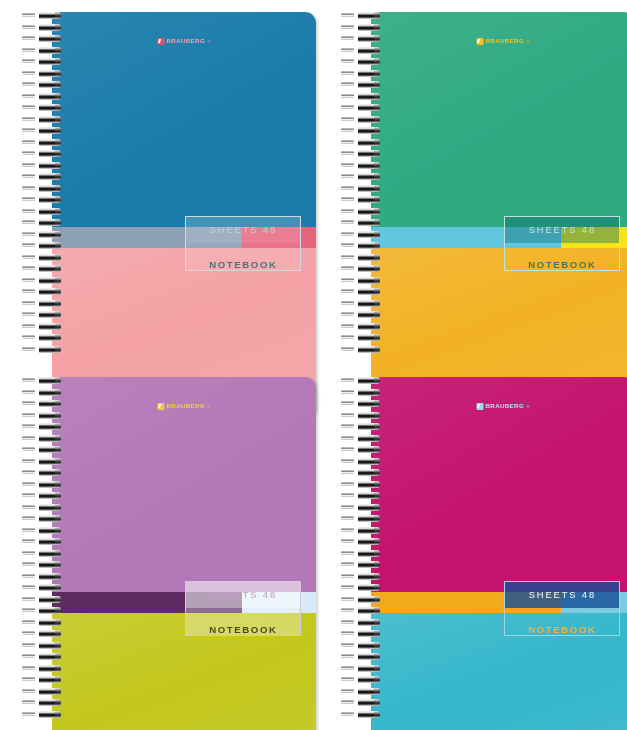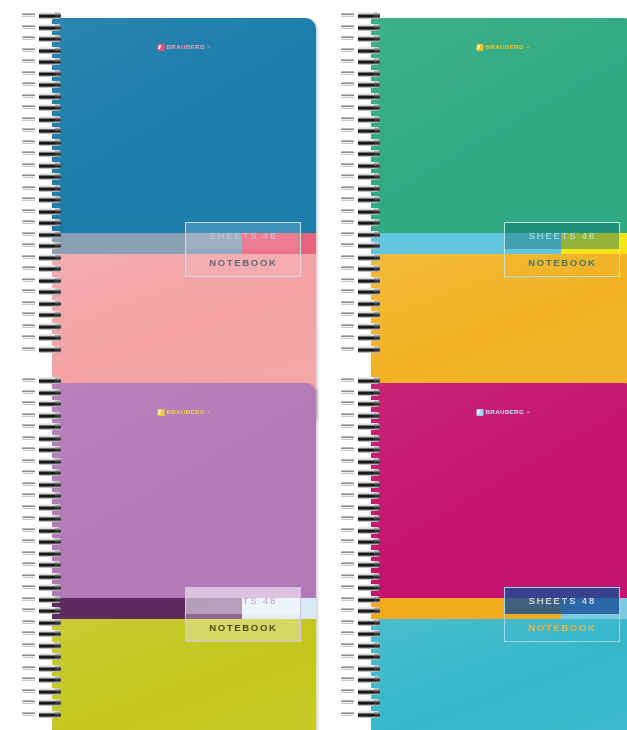--- a/index.html
+++ b/index.html
@@ -8,21 +8,21 @@
   #grid{position:relative;width:627px;height:730px;}
 
   .notebook{position:absolute;width:294px;height:353px;}
   .nb1{left:22px;top:8px;}
   .nb2{left:341px;top:8px;}
   .nb3{left:22px;top:373px;}
   .nb4{left:341px;top:373px;}
 
   
   .cover{
-    position:absolute;left:30px;top:10px;width:264px;height:406px;
+    position:absolute;left:30px;top:4px;width:264px;height:406px;
     border-radius:2px 11px 11px 11px;
     overflow:hidden;
     box-shadow:1.5px 1.5px 2.5px rgba(0,0,0,0.17);
   }
   .band-top{position:absolute;left:0;top:0;width:100%;height:53%;}
   .band-mid{position:absolute;left:0;top:53%;width:100%;height:5.1%;}
   .band-bot{position:absolute;left:0;top:58.1%;width:100%;height:41.9%;}
   .band-right-ext{position:absolute;right:0;top:53%;width:28%;height:5.1%;}
 
   
@@ -56,21 +56,21 @@
   .label-box{
     position:absolute;left:50.5%;top:50.2%;width:44%;height:13.6%;
     border:1px solid rgba(255,255,255,0.72);
     box-sizing:border-box;
   }
   .label-row{
     position:absolute;left:0;width:100%;height:50%;
     display:flex;align-items:center;justify-content:center;
   }
   .label-sheets{top:0;}
-  .label-notebook{top:50%;}
+  .label-notebook{top:50%;align-items:flex-end;}
   .label-sheets span{font-size:9.3px;letter-spacing:1.9px;font-weight:500;white-space:nowrap;}
   .label-notebook span{font-size:9.6px;letter-spacing:1.6px;font-weight:bold;white-space:nowrap;}
 
   
   .spiral{position:absolute;left:0;top:4px;width:40px;height:345px;}
   .coil{position:absolute;left:0;width:40px;height:7px;}
   .coil .wire-thin{
     position:absolute;left:0;top:1px;width:13px;height:4px;
     background:linear-gradient(180deg,#cfcfcf 0%,#8e8e8e 38%,#f2f2f2 62%,#b4b4b4 100%);
     border-radius:1px;

